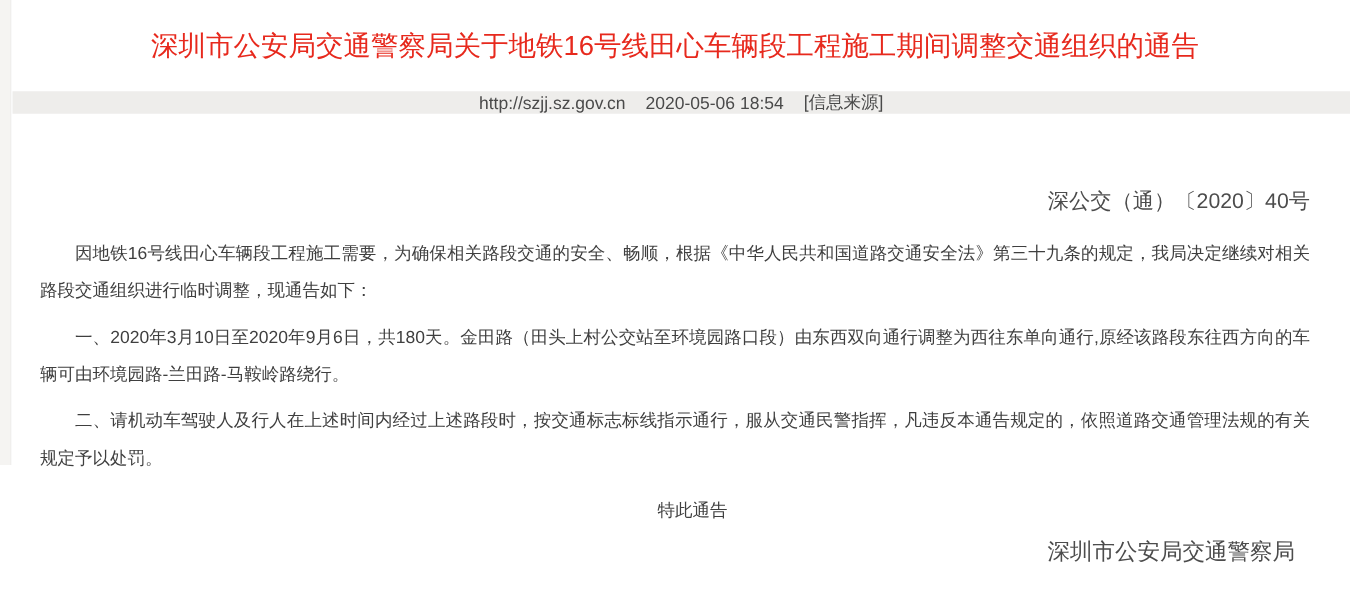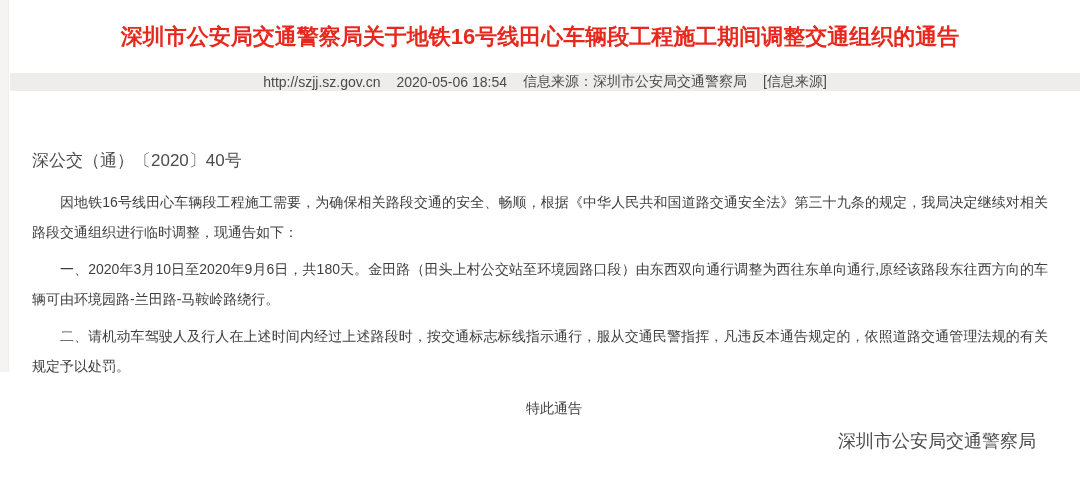--- a/index.html
+++ b/index.html
@@ -19,38 +19,38 @@
     overflow:hidden;
   }
   .edge-shadow{
     position:absolute;left:0;top:0;width:9px;height:372px;
     background:#f5f4f2;border-right:1px solid #f0efed;
   }
   .title{
     margin:0;padding:24px 40px 0 40px;
     text-align:center;
     font-size:22px;line-height:26px;
-    font-weight:bold;
+    font-weight:normal;
     color:var(--title-red);
   }
   .meta-bar{
     margin:23px 0 0 10px;
     height:18px;
     background:var(--meta-bg);
     display:flex;align-items:center;justify-content:center;
     font-size:14px;color:var(--meta-text);
     white-space:nowrap;
   }
   .meta-bar span,.meta-bar a{margin:0 8px;}
   .meta-bar a{color:var(--meta-text);text-decoration:none;cursor:pointer;}
   .content{
     padding:58px 32px 0 32px;
   }
   .doc-number{
-    text-align:left;
+    text-align:right;
     font-size:17px;
     color:#4c4c4c;
     margin:0 0 15px 0;
   }
   .content p{
     margin:0 0 7px 0;
     font-size:14px;
     line-height:30px;
     text-indent:2em;
     text-align:justify;
@@ -67,21 +67,20 @@
 </head>
 <body>
 
 <div class="edge-shadow"></div>
 
 <h1 class="title">深圳市公安局交通警察局关于地铁16号线田心车辆段工程施工期间调整交通组织的通告</h1>
 
 <div class="meta-bar">
   <span>http://szjj.sz.gov.cn</span>
   <span>2020-05-06 18:54</span>
-  <span>信息来源：深圳市公安局交通警察局</span>
   <a>[信息来源]</a>
 </div>
 
 <div class="content">
   <div class="doc-number">深公交（通）〔2020〕40号</div>
 
   <p>因地铁16号线田心车辆段工程施工需要，为确保相关路段交通的安全、畅顺，根据《中华人民共和国道路交通安全法》第三十九条的规定，我局决定继续对相关路段交通组织进行临时调整，现通告如下：</p>
 
   <p>一、2020年3月10日至2020年9月6日，共180天。金田路（田头上村公交站至环境园路口段）由东西双向通行调整为西往东单向通行,原经该路段东往西方向的车辆可由环境园路-兰田路-马鞍岭路绕行。</p>
 

